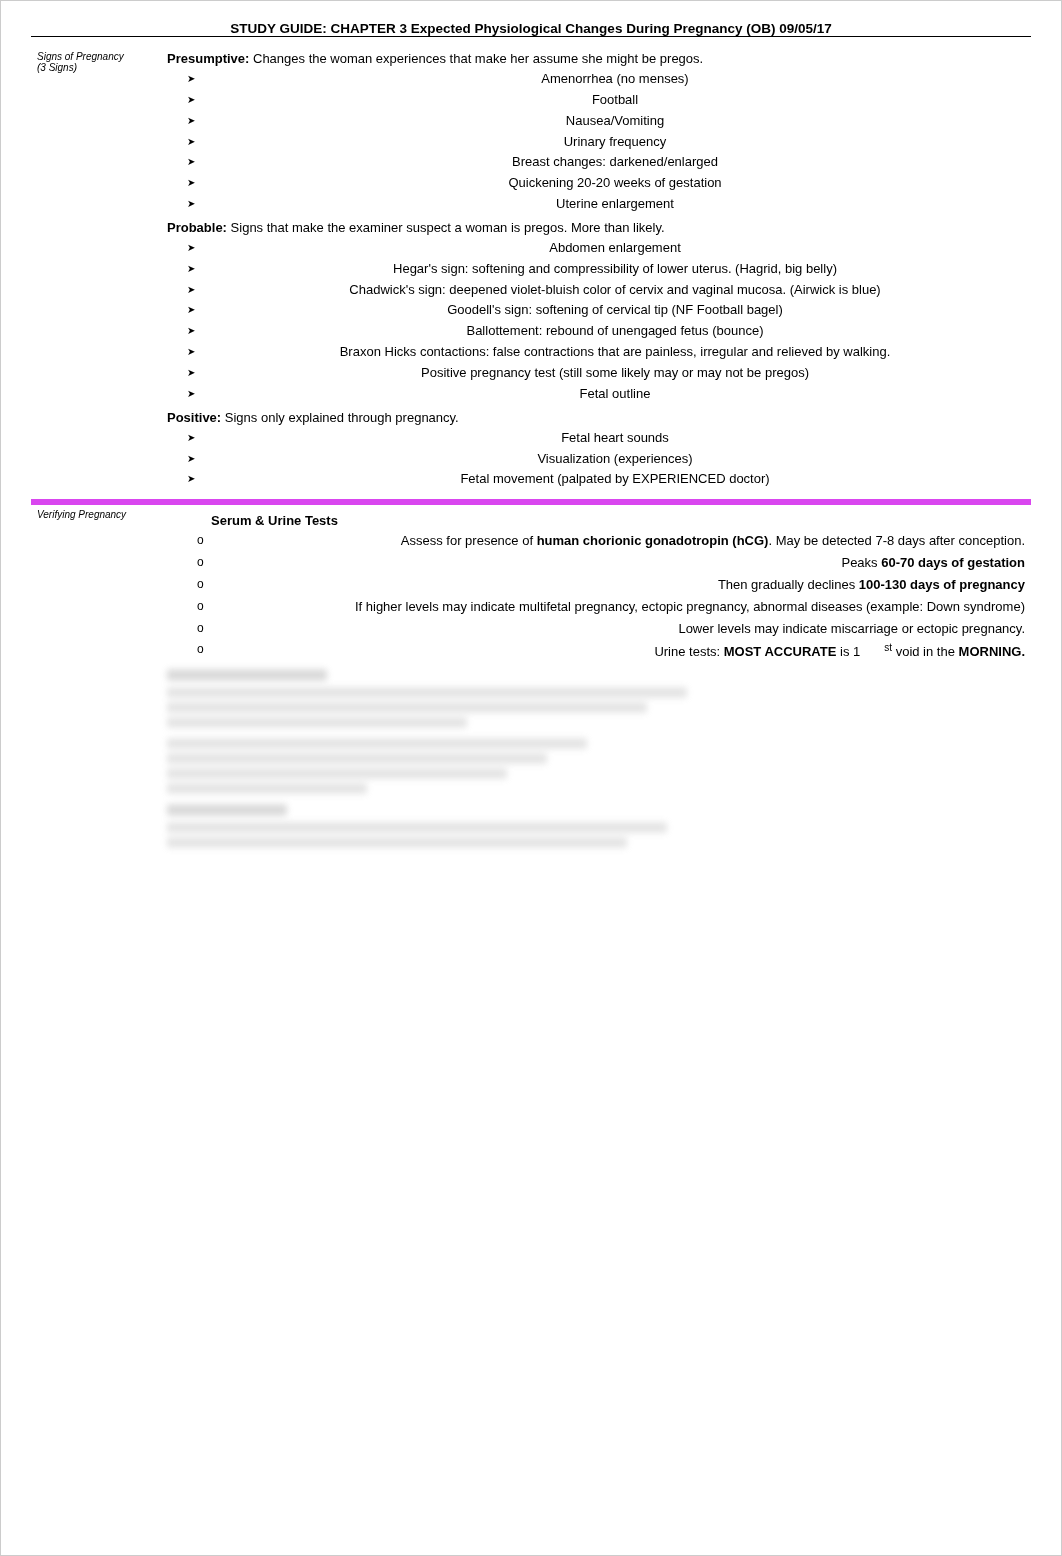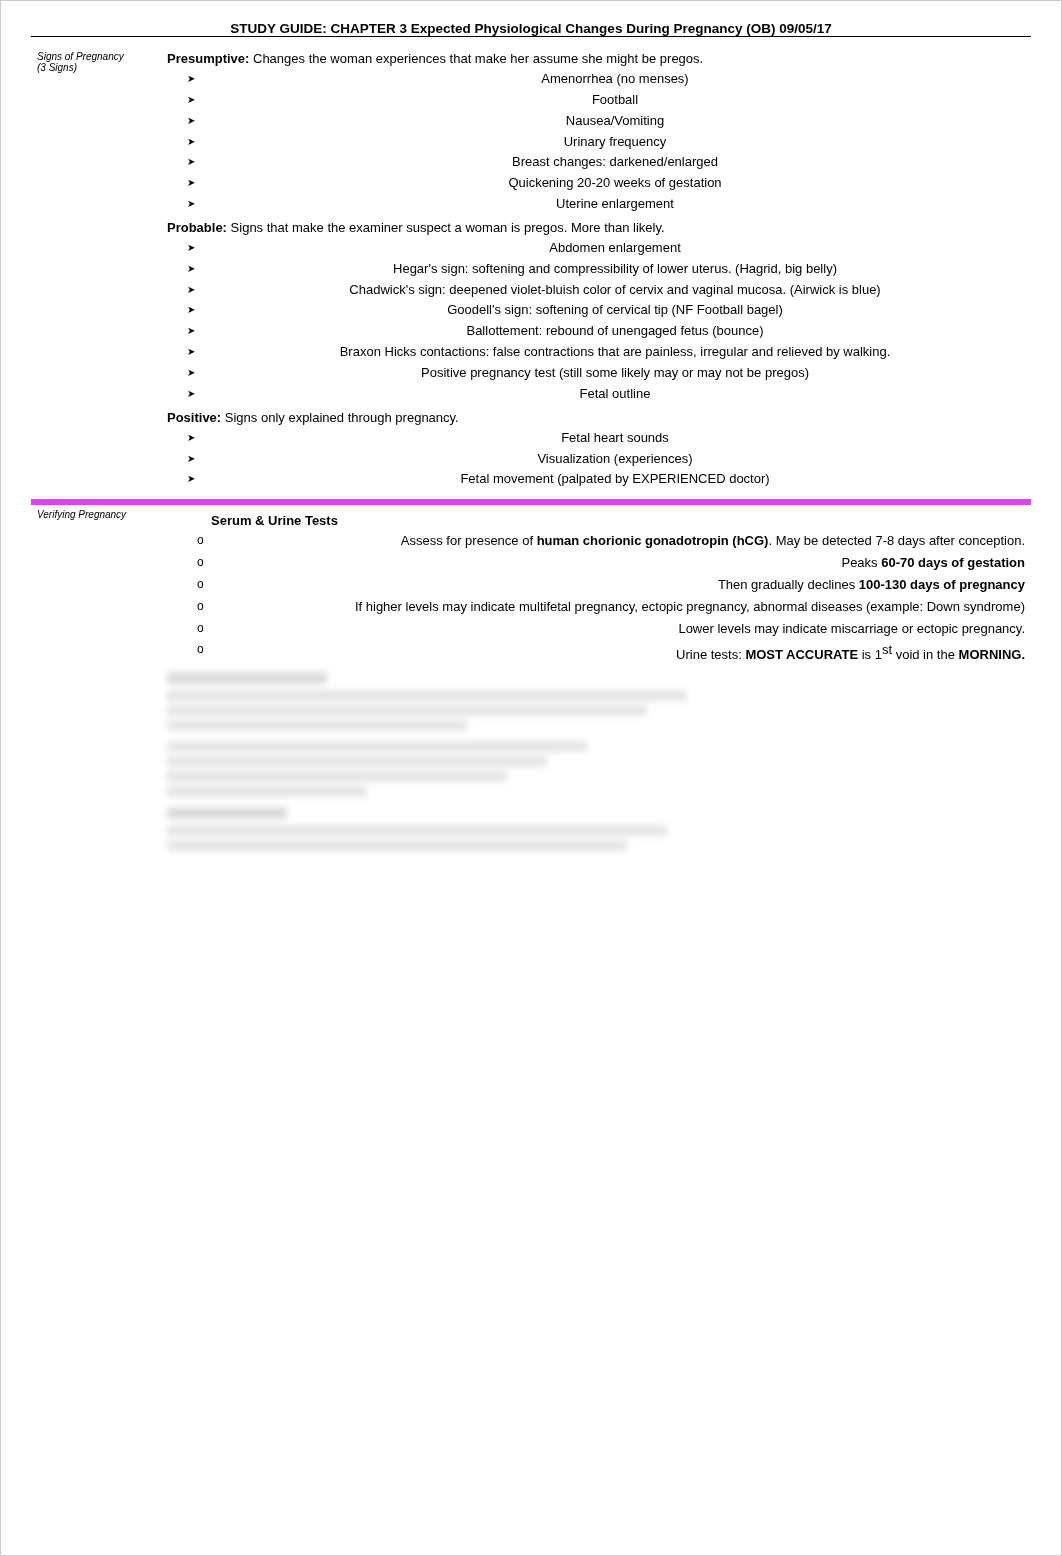--- a/index.html
+++ b/index.html
@@ -118,22 +118,23 @@
 
     .blurred-section {
       filter: blur(3px);
       opacity: 0.6;
       margin-top: 6px;
       line-height: 1.5;
       color: #555;
     }
 
     sup {
-      font-size: 13px;
+      font-size: 10px;
       vertical-align: super;
+      margin-left: 24px;
     }
   </style>
 </head>
 <body>
 
 <div class="page-container">
   <div class="page-title">STUDY GUIDE: CHAPTER 3 Expected Physiological Changes During Pregnancy (OB) 09/05/17</div>
 
   <table class="content-table">
 

